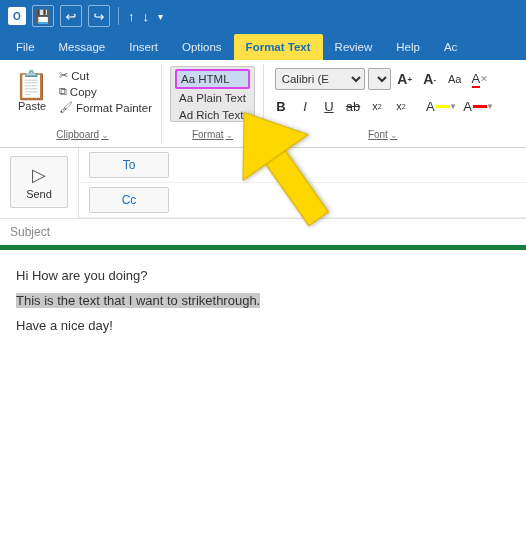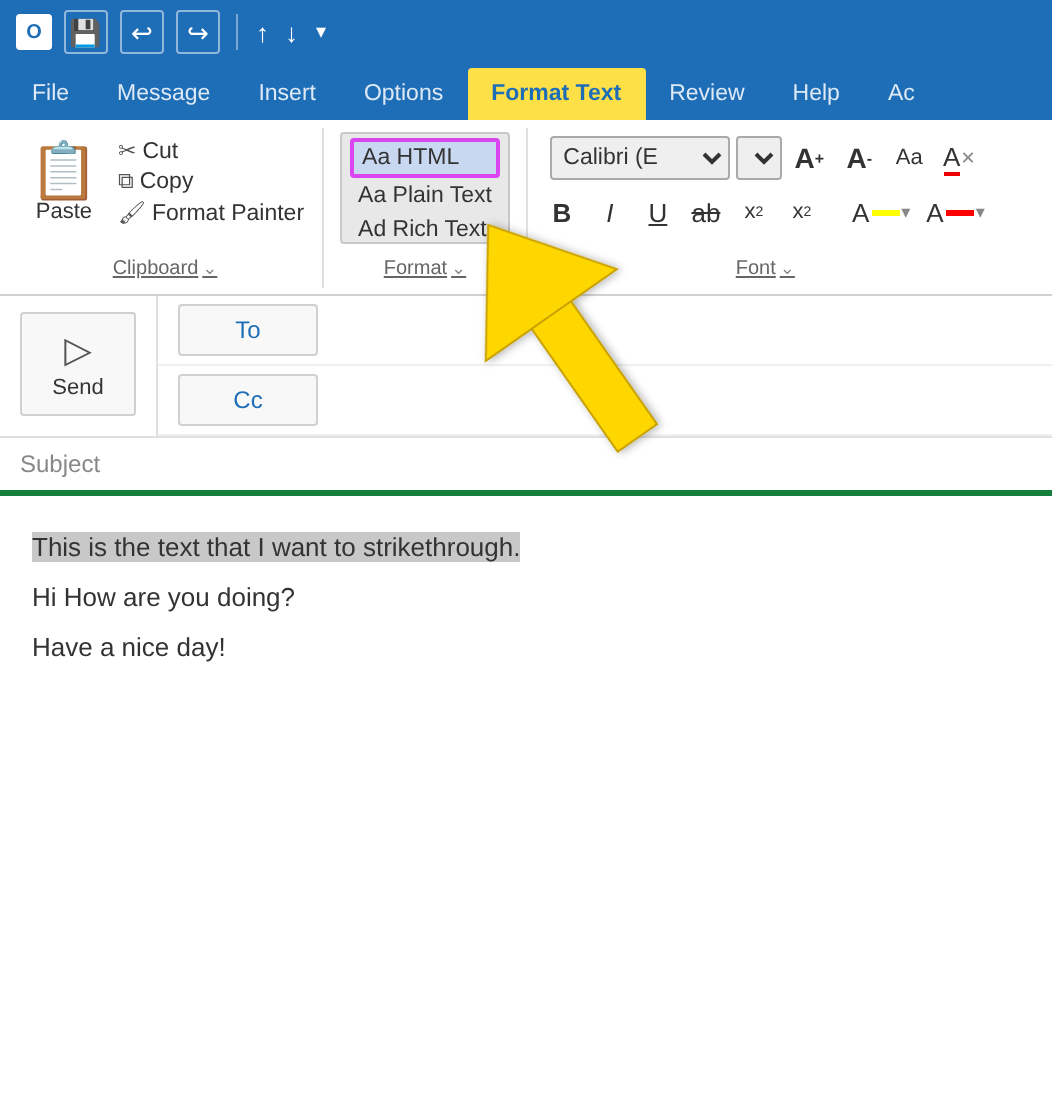--- a/index.html
+++ b/index.html
@@ -257,21 +257,21 @@
       background: #fff;
       padding: 0;
     }
     .email-field-row {
       display: flex;
       align-items: center;
       padding: 4px 10px;
       border-bottom: 1px solid #f0f0f0;
     }
     .email-field-btn {
-      width: 70px;
+      width: 80px;
       height: 26px;
       border: 1px solid #d0d0d0;
       border-radius: 2px;
       display: flex; align-items: center; justify-content: center;
       font-size: 12px;
       color: #1e6db7;
       cursor: pointer;
       background: #f8f8f8;
       margin-right: 8px;
     }
@@ -279,21 +279,21 @@
       flex: 1;
       border: none;
       outline: none;
       font-size: 12px;
       color: #333;
     }
     .subject-row {
       display: flex;
       align-items: flex-start;
       padding: 6px 10px;
-      border-bottom: 3px solid #15803d;
+      border-bottom: 5px solid #15803d;
     }
     .subject-label {
       font-size: 12px;
       color: #888;
       margin-right: 8px;
     }
     .subject-input {
       flex: 1;
       border: none;
       outline: none;
@@ -486,24 +486,24 @@
       </div>
     </div>
   </div>
   <div class="subject-row">
     <span class="subject-label">Subject</span>
     <input class="subject-input" type="text" value="" style="">
   </div>
 </div>
 
 <div class="email-body">
+  <div class="body-line">Hi How are you doing?</div>
   <div class="body-line">
     <span class="selected-text">This is the text that I want to strikethrough.</span>
   </div>
-  <div class="body-line">Hi How are you doing?</div>
   <div class="body-line">Have a nice day!</div>
 </div>
 
 <svg class="arrow-overlay" viewBox="0 0 180 180" xmlns="http://www.w3.org/2000/svg">
   <defs>
     <filter id="shadow">
       <feDropShadow dx="1" dy="1" stdDeviation="2" flood-color="rgba(0,0,0,0.3)"></feDropShadow>
     </filter>
   </defs>
 

